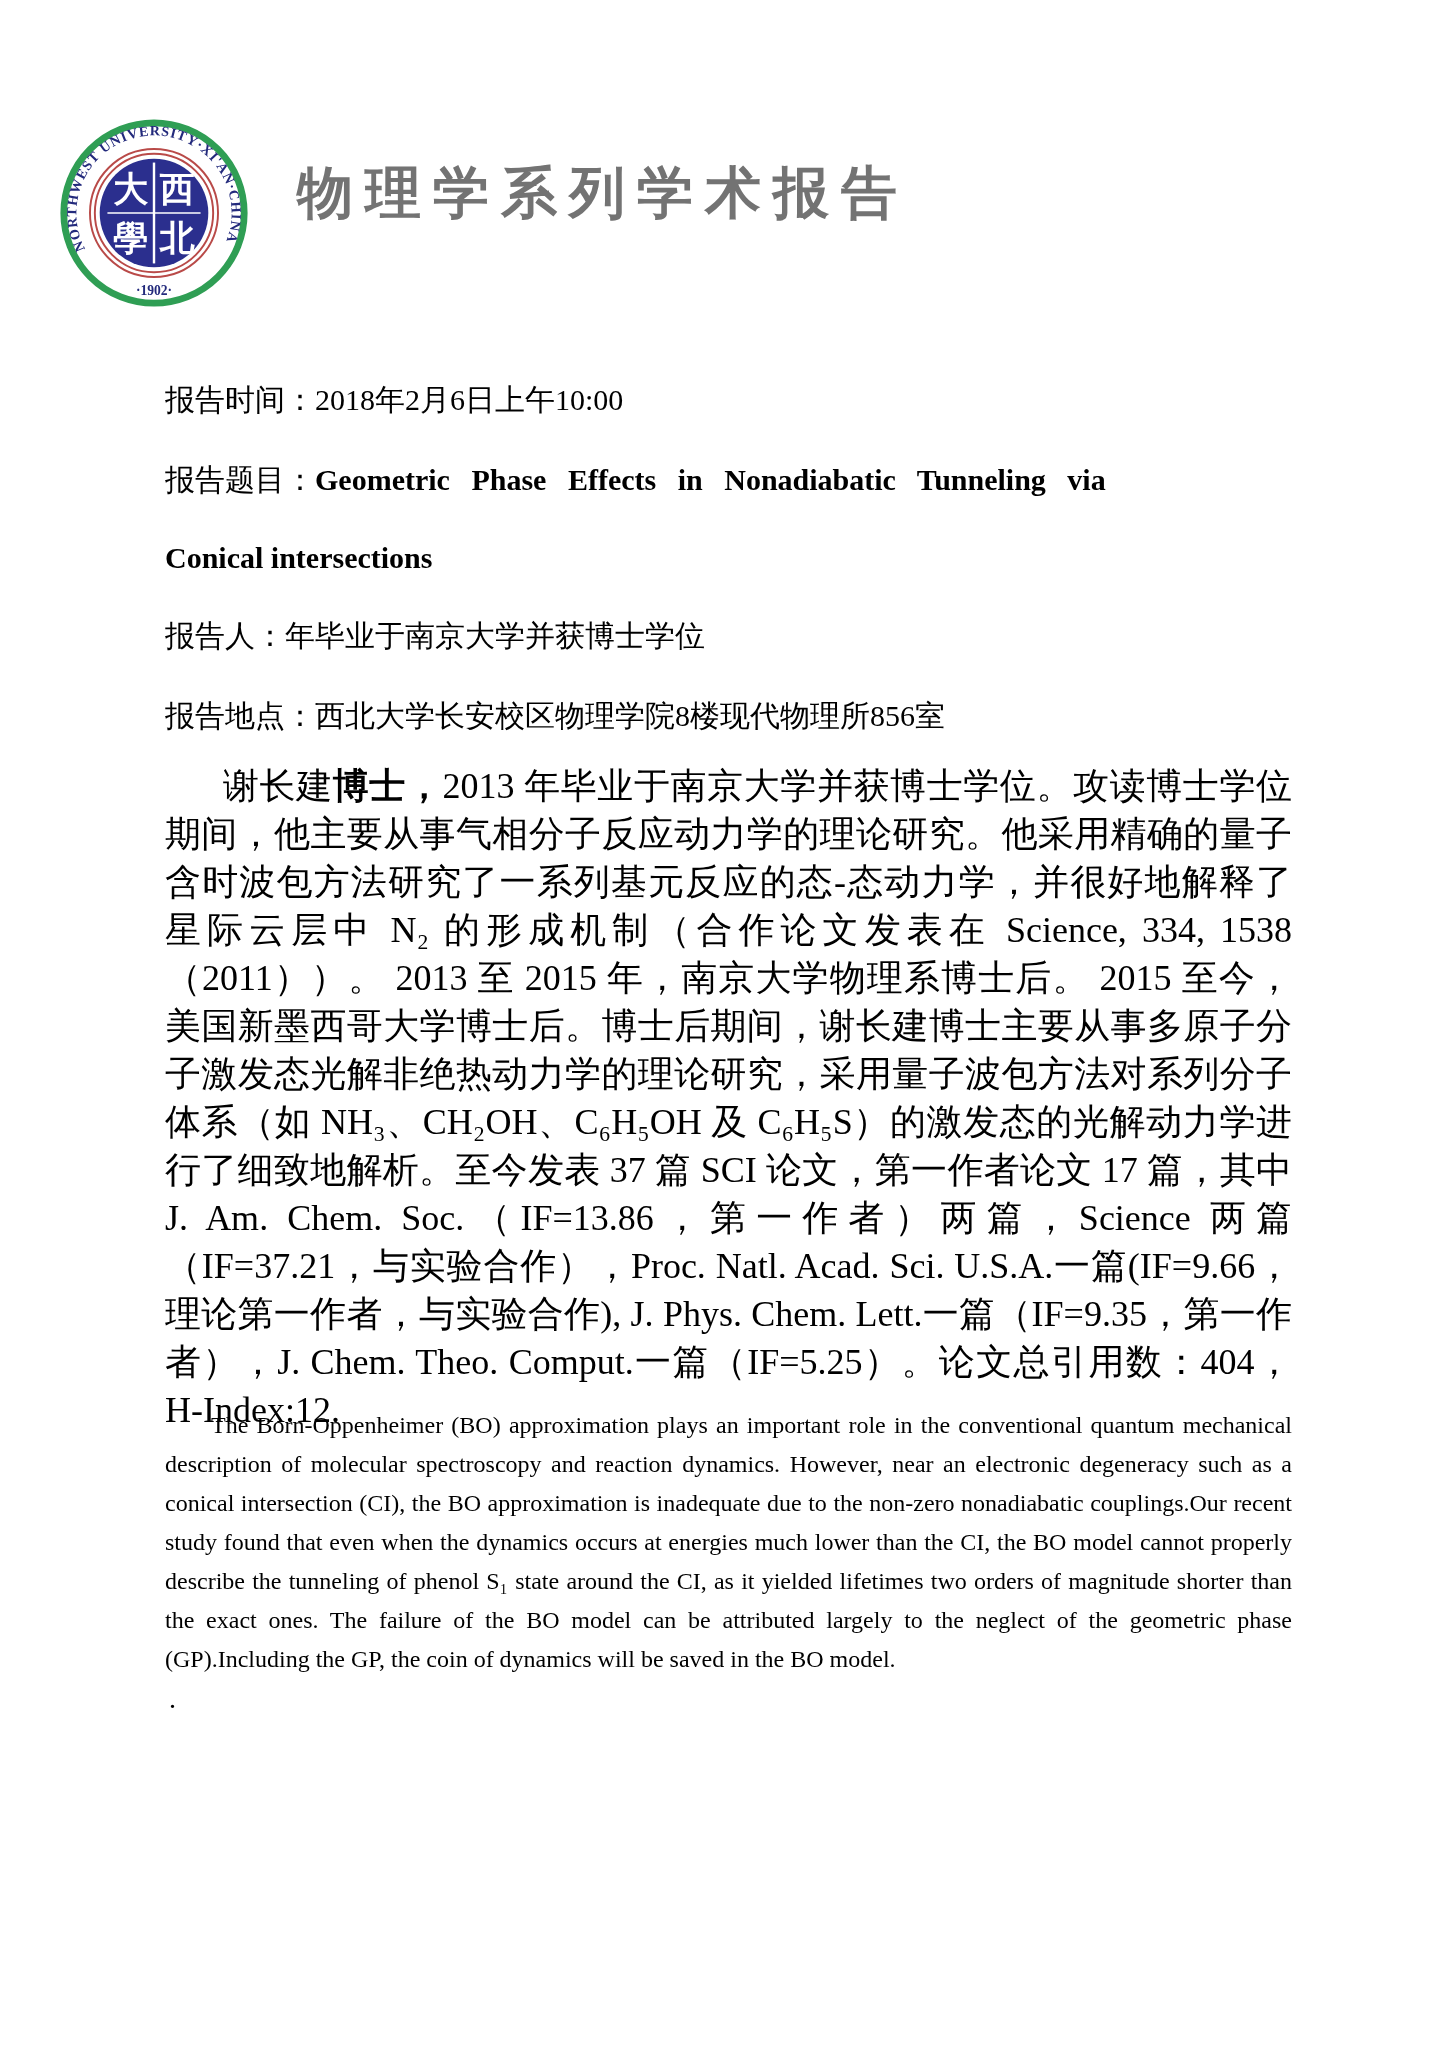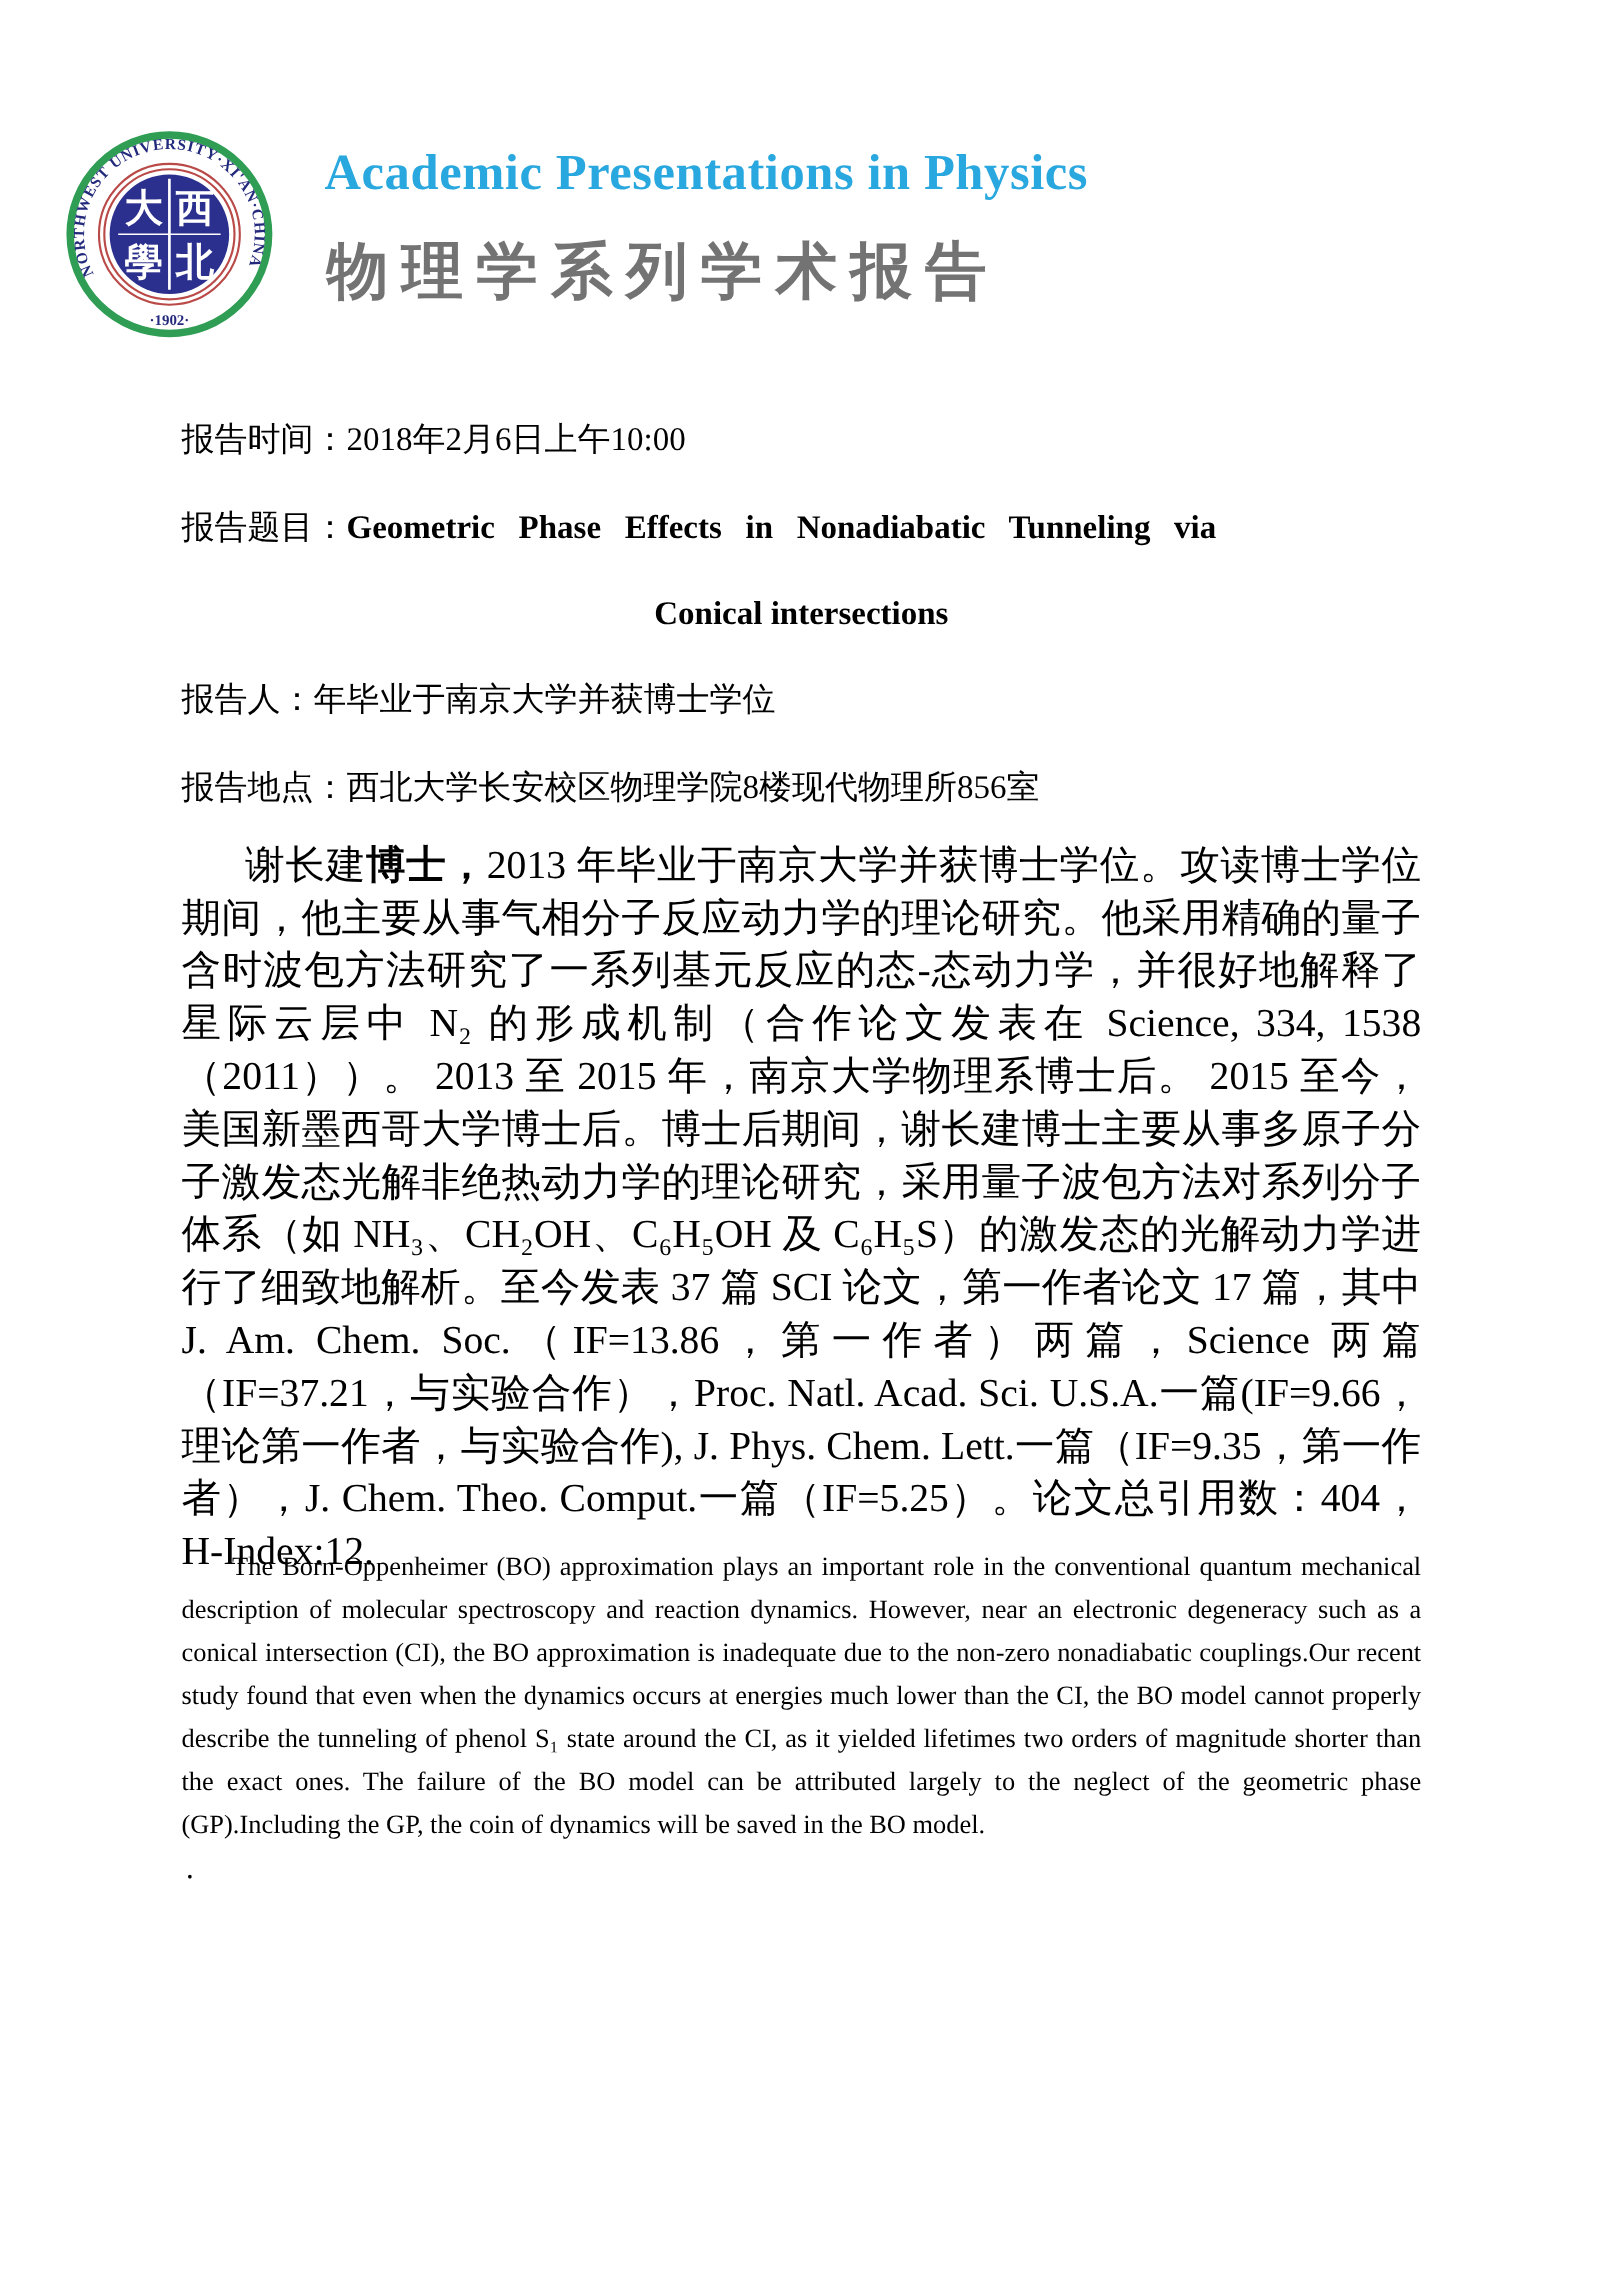--- a/index.html
+++ b/index.html
@@ -21,21 +21,21 @@
   .title-zh {
     margin:26px 0 0 2px; font-size:56px; font-weight:bold; color:#737373;
     letter-spacing:12px; font-family:"Liberation Serif","DejaVu Serif",serif;
   }
 
   
   .details { position:absolute; left:165px; top:383px; width:1127px; }
   .detail-line { margin:0 0 46px 0; font-size:30px; line-height:34px; }
   .label { font-weight:normal; }
   .topic-line1 { font-weight:bold; word-spacing:14px; margin:0 0 44px 0; font-size:30px; line-height:34px; }
-  .topic-line2 { font-weight:bold; text-align:center; font-size:30px; line-height:34px; margin:0 0 44px 0; }
+  .topic-line2 { font-weight:bold; font-size:30px; line-height:34px; margin:0 0 44px 0; }
 
   
   .bio { position:absolute; left:165px; top:762px; width:1127px; }
   .bio p { margin:0; font-size:36px; line-height:48px; text-align:justify; text-indent:58px; }
   .bio b { font-weight:bold; }
 
   
   .content { position:absolute; left:165px; top:1348px; width:1127px; }
   .content h3 { margin:0; font-size:31px; font-weight:bold; }
   .abstract { margin:58px 0 0 0; font-size:24px; line-height:39px; text-align:justify; text-indent:46px; }
@@ -64,21 +64,20 @@
         <circle cx="100" cy="100" r="56" fill="#2b2f8e"></circle>
         <line x1="100" y1="48" x2="100" y2="152" stroke="#ffffff" stroke-width="2.5"></line>
         <line x1="52" y1="100" x2="148" y2="100" stroke="#ffffff" stroke-width="1.5"></line>
         <text class="seal-char" font-size="36" x="124" y="88" text-anchor="middle">西</text>
         <text class="seal-char" font-size="36" x="124" y="138" text-anchor="middle">北</text>
         <text class="seal-char" font-size="36" x="76" y="88" text-anchor="middle">大</text>
         <text class="seal-char" font-size="36" x="76" y="138" text-anchor="middle">學</text>
       </svg>
     </div>
     <div class="titles">
-      <h1 class="title-en">Academic Presentations in Physics</h1>
       <h2 class="title-zh">物理学系列学术报告</h2>
     </div>
   </header>
 
   <section class="details">
     <p class="detail-line"><span class="label">报告时间：</span><span>2018年2月6日上午10:00</span></p>
 
     <div>
       <p class="topic-line1"><span class="label">报告题目：</span><span>Geometric Phase Effects in Nonadiabatic Tunneling via</span></p>
       <p class="topic-line2">Conical intersections</p>

